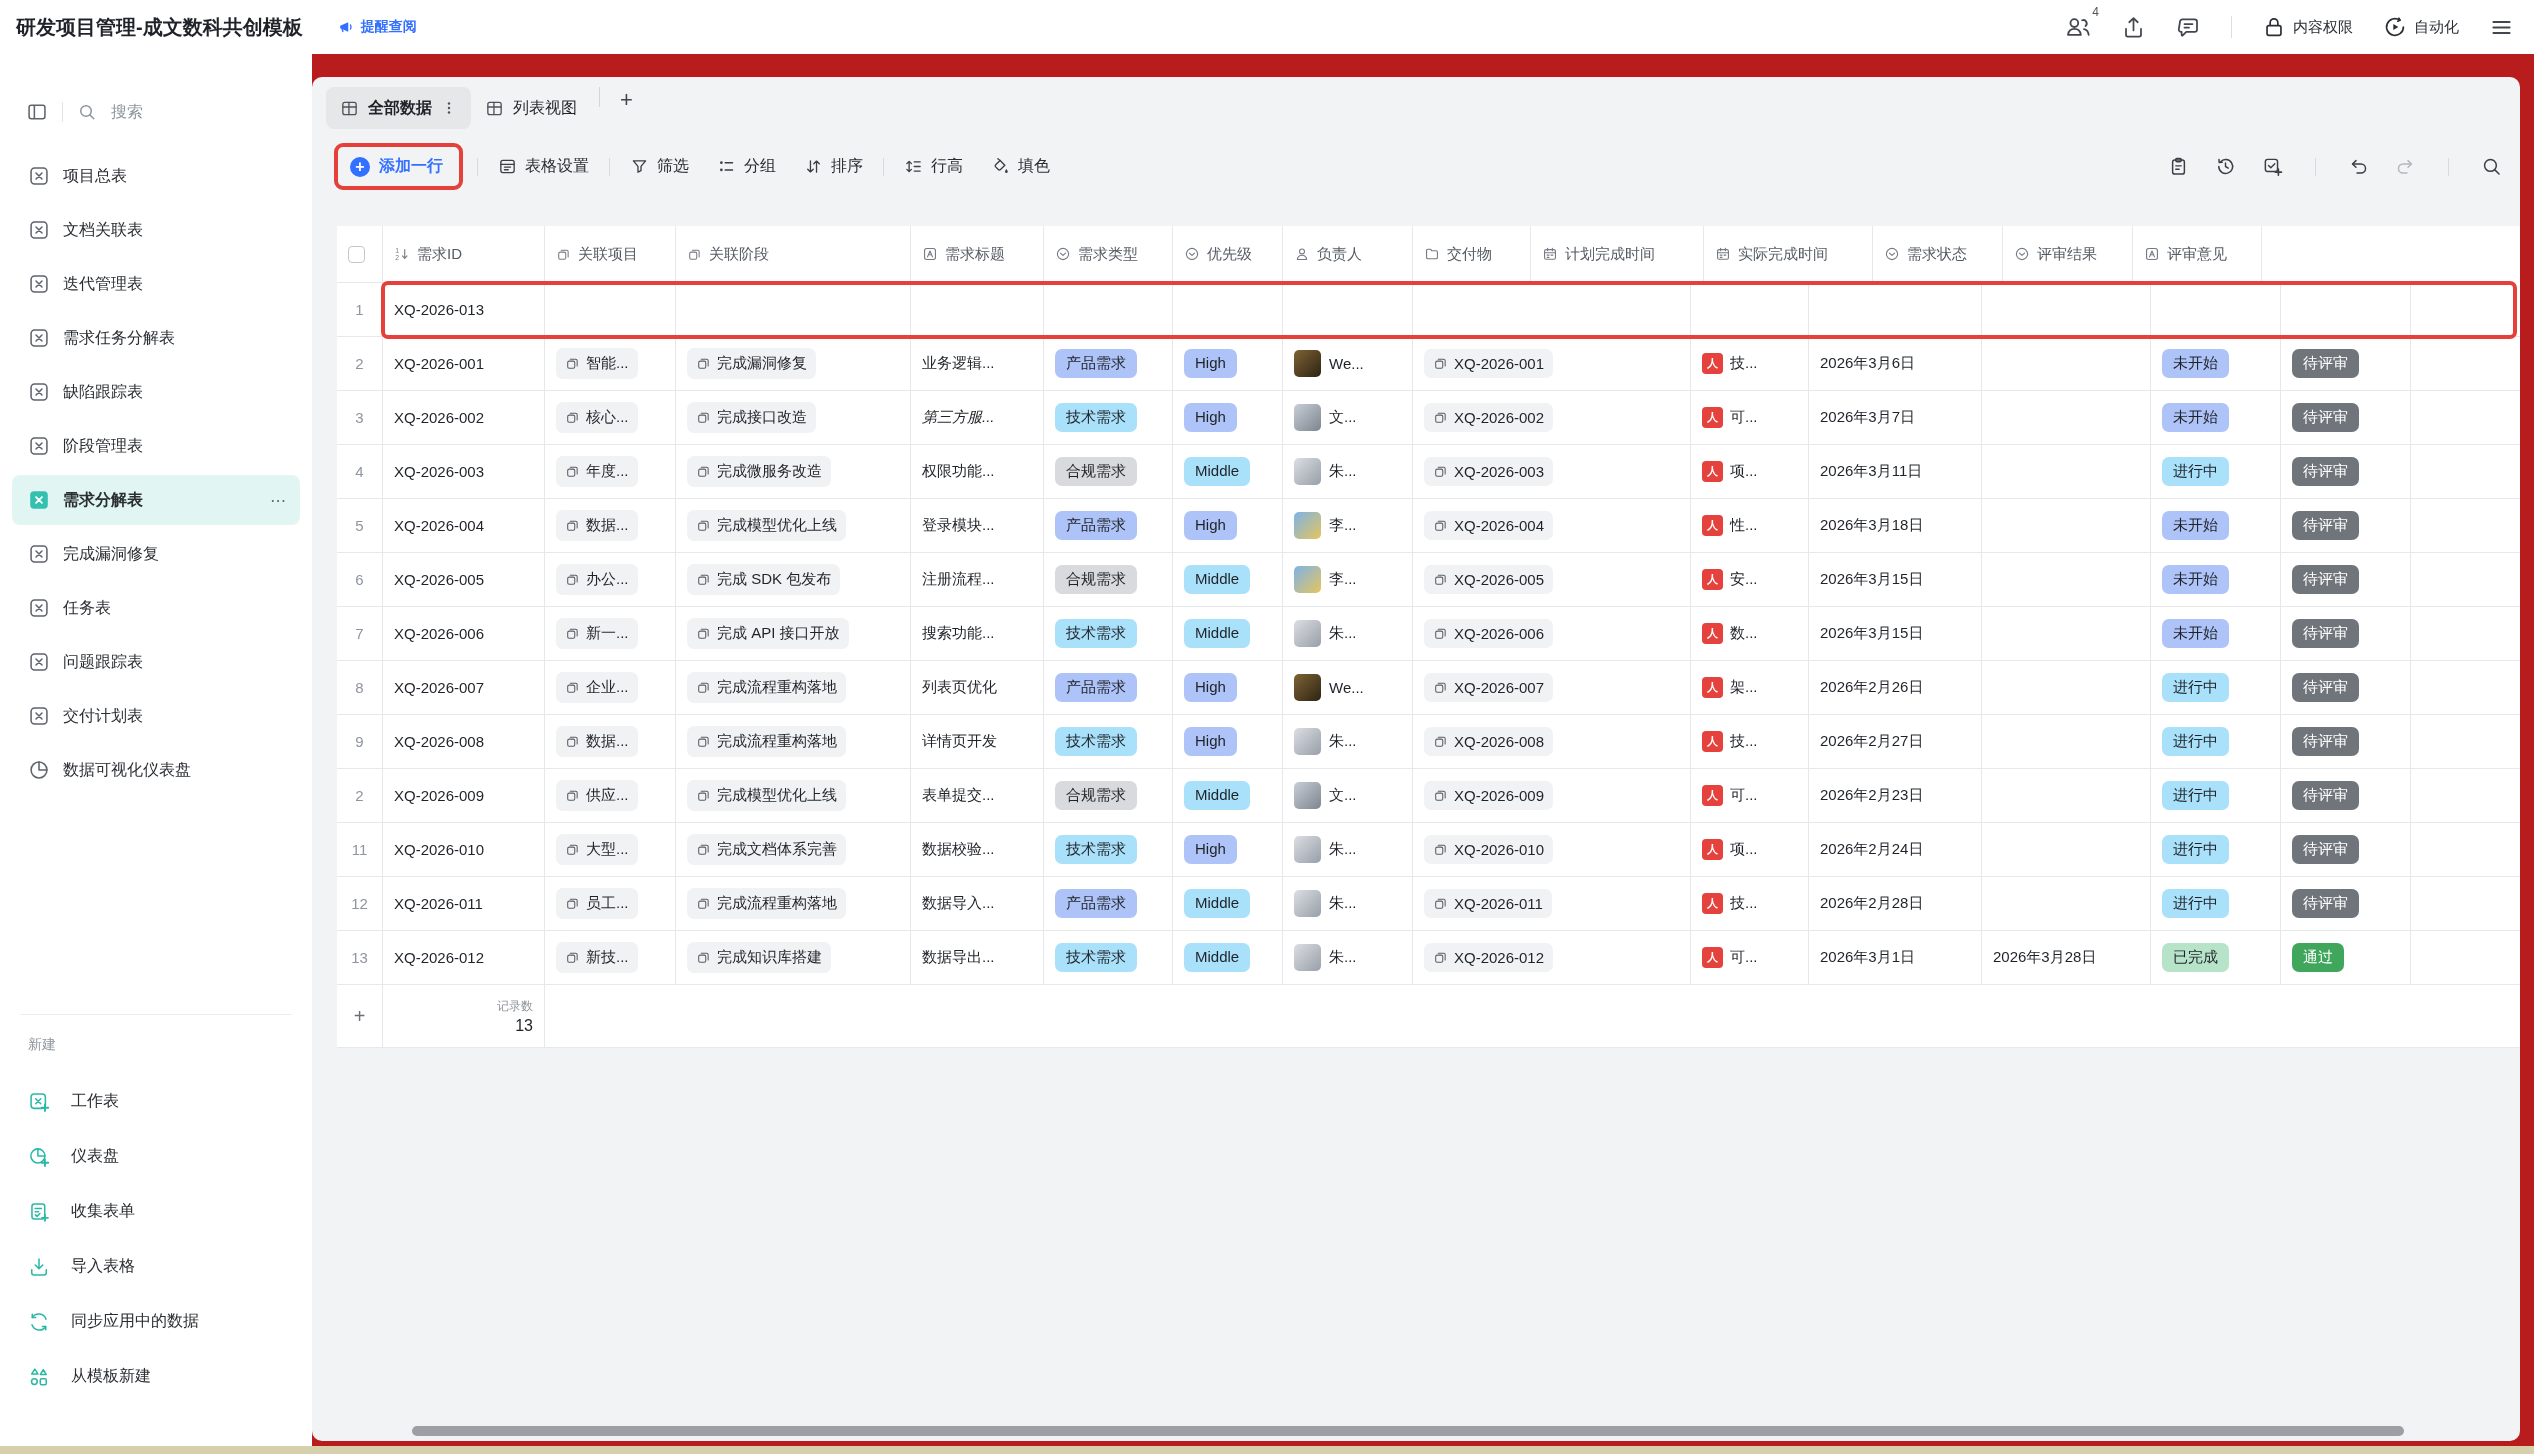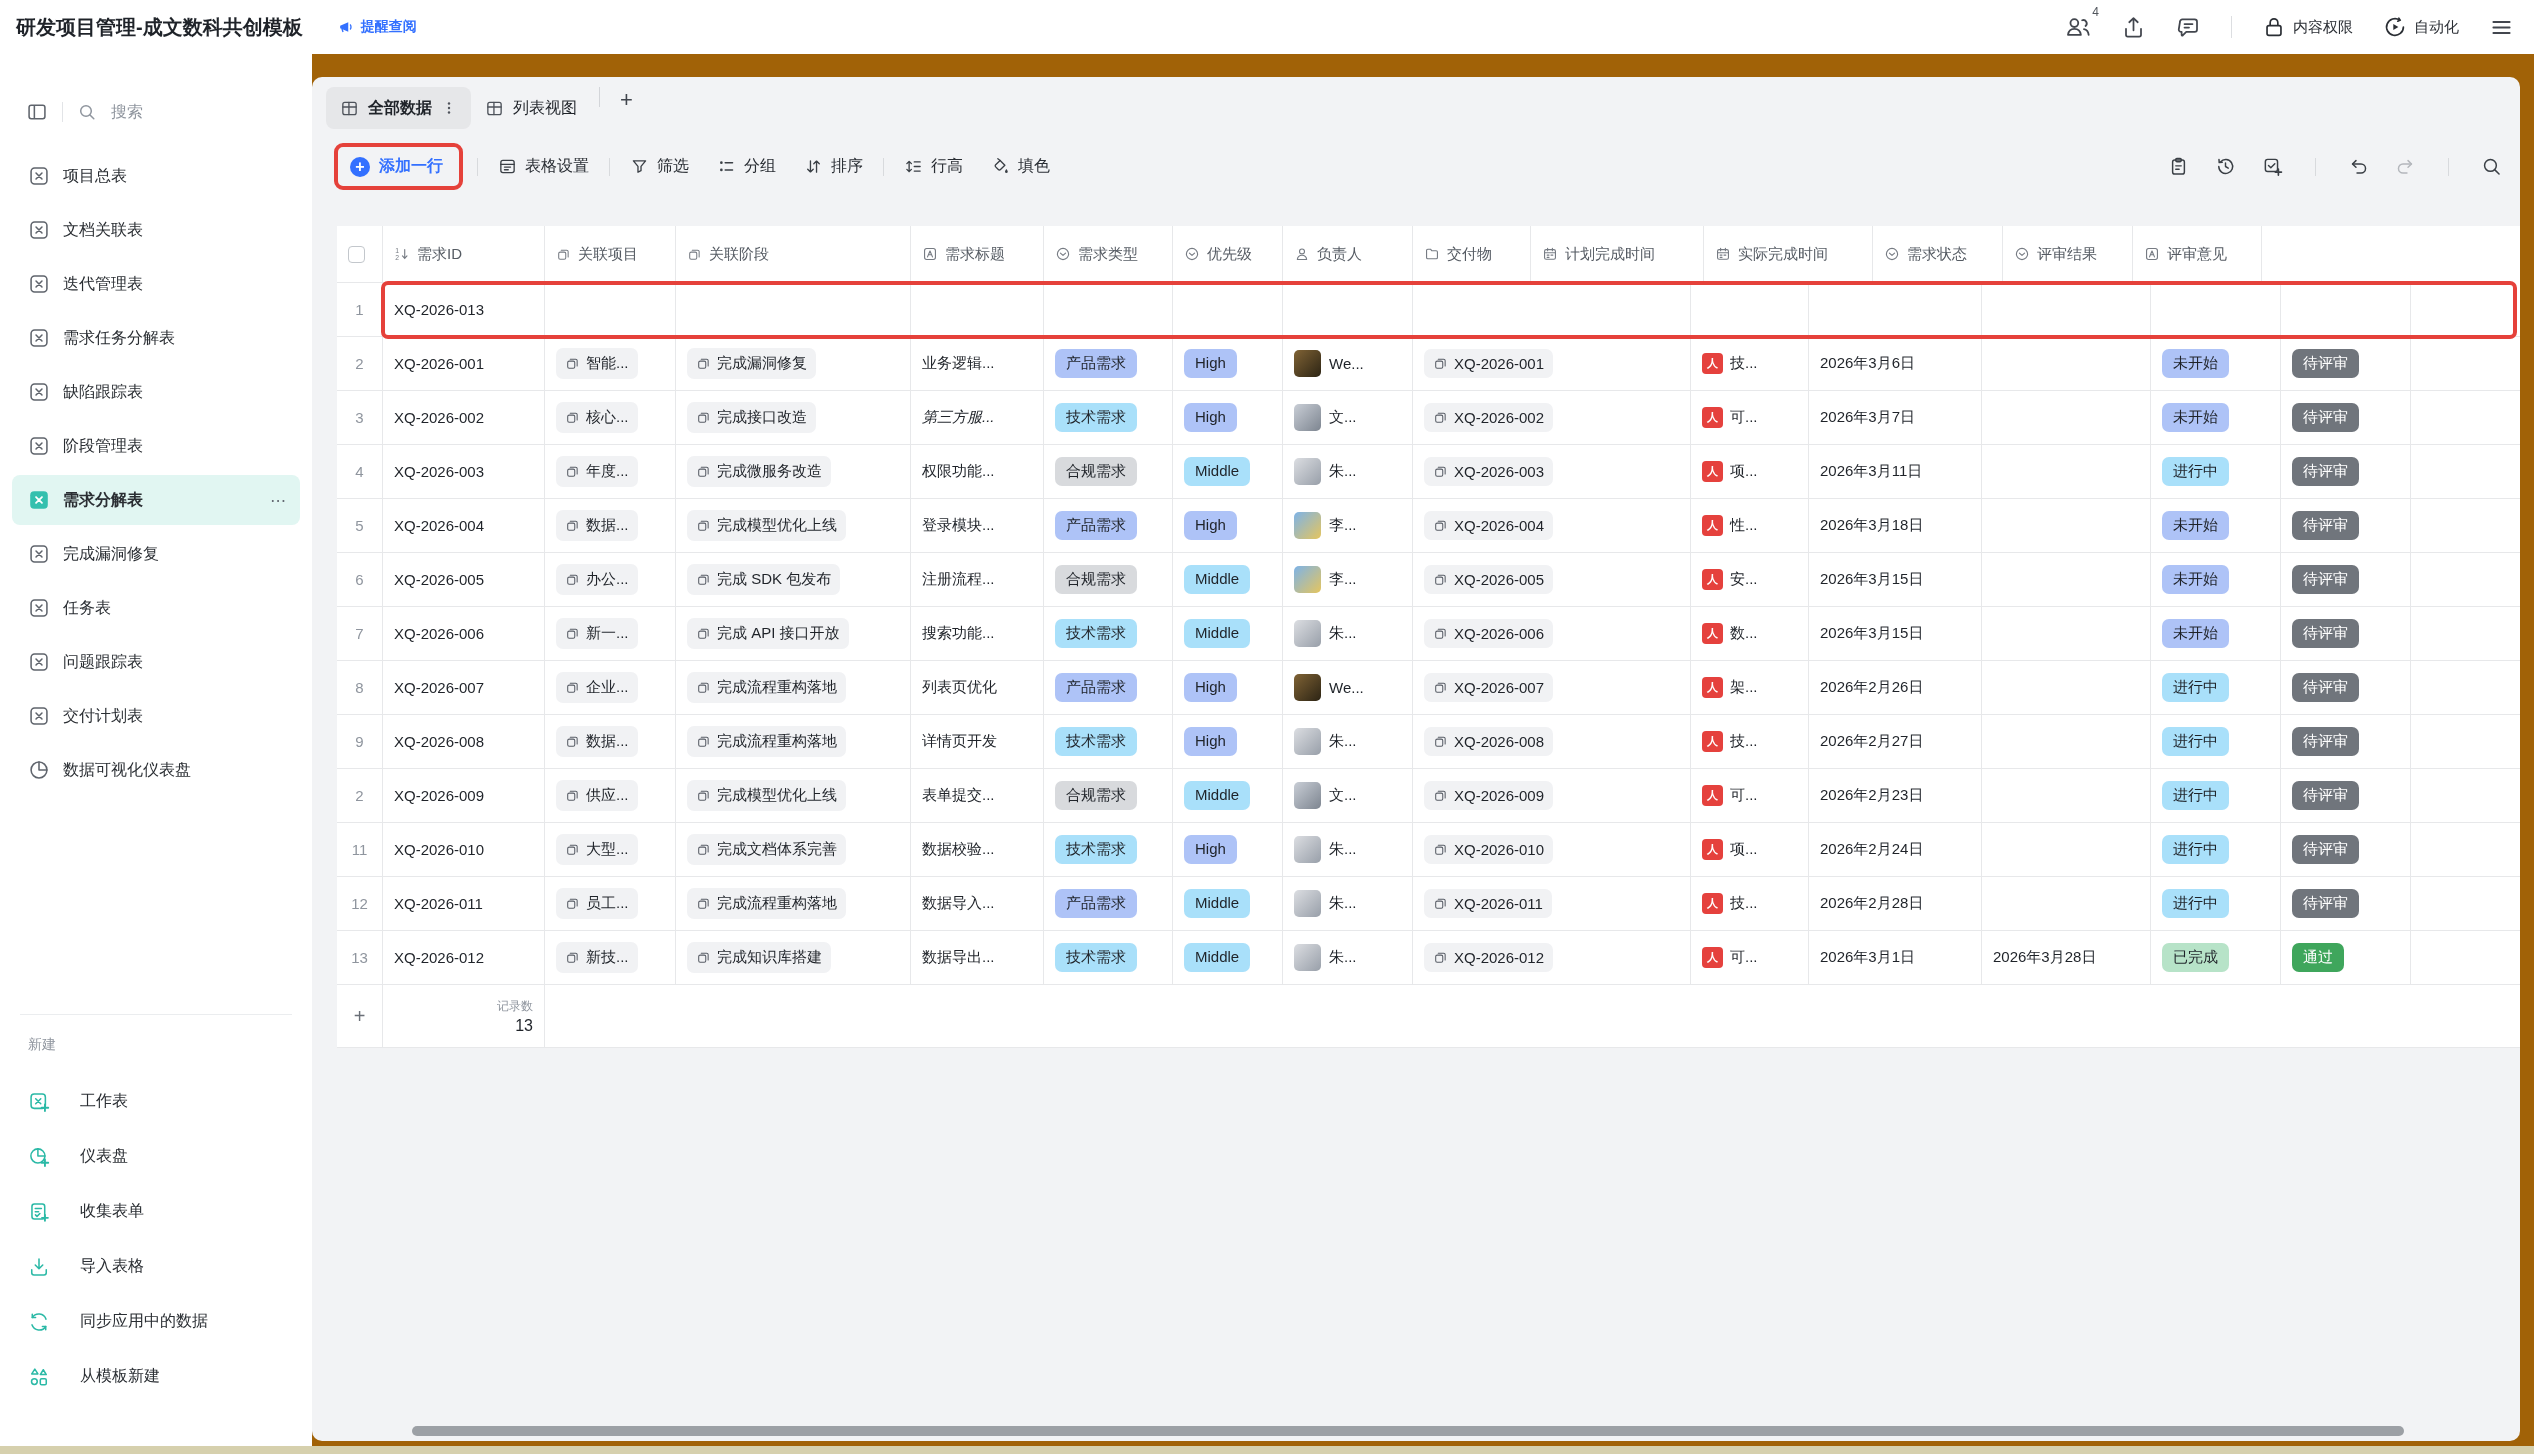--- a/index.html
+++ b/index.html
@@ -1,18 +1,18 @@
 <!DOCTYPE html>
 <html><head>
 <meta charset="utf-8">
 <style>
   * { margin:0; padding:0; box-sizing:border-box; }
   html,body { width:2534px; height:1454px; }
   body { font-family:"Liberation Sans","DejaVu Sans",sans-serif; color:#1f2329; background:#fff; overflow:hidden; }
-  .page { position:relative; width:2534px; height:1454px; background:#a16207; overflow:hidden; }
+  .page { position:relative; width:2534px; height:1454px; background:#b91c1c; overflow:hidden; }
 
   
   .topbar { position:absolute; top:0; left:0; right:0; height:54px; background:#fff; display:flex; align-items:center; padding:0 20px 0 16px; }
   .doc-title { font-size:20px; font-weight:700; color:#1f2329; }
   .notify-link { display:inline-flex; align-items:center; gap:6px; margin-left:34px; color:#3370ff; font-size:14px; font-weight:600; cursor:pointer; }
   .topbar-right { margin-left:auto; display:flex; align-items:center; gap:30px; color:#42464e; }
   .tb-item { display:inline-flex; align-items:center; gap:7px; font-size:15px; color:#2a2e34; cursor:pointer; }
   .tb-divider { width:1px; height:22px; background:#dcdee1; }
   .badge-wrap { position:relative; display:inline-flex; }
   .collab-badge { position:absolute; top:-9px; right:-8px; font-size:12px; color:#51565d; }
@@ -25,21 +25,21 @@
   .side-top { position:absolute; top:38px; left:26px; right:20px; height:40px; display:flex; align-items:center; gap:14px; color:#5f646c; }
   .side-top .vline { width:1px; height:20px; background:#e2e4e7; }
   .search-ph { color:#8f959e; font-size:16px; }
   .side-list { position:absolute; left:0; right:0; }
   .side-item { display:flex; align-items:center; gap:13px; height:50px; margin:3px 12px 4px 12px; padding:0 12px 0 16px; border-radius:8px; font-size:16px; color:#2a2e33; cursor:pointer; }
   .side-item .ic { color:#5f646c; }
   .side-item.sel { background:#e1f6f2; font-weight:700; }
   .side-item.sel .more { margin-left:auto; color:#646a73; letter-spacing:2px; font-weight:400; }
   .side-div { position:absolute; left:20px; right:20px; height:1px; background:#ebedef; }
   .new-label { position:absolute; left:28px; font-size:14px; color:#8f959e; }
-  .new-item { display:flex; align-items:center; gap:30px; height:51px; margin:4px 12px; padding:0 12px 0 16px; border-radius:8px; font-size:16px; color:#2a2e33; cursor:pointer; }
+  .new-item { display:flex; align-items:center; gap:21px; height:51px; margin:4px 12px; padding:0 12px 0 16px; border-radius:8px; font-size:16px; color:#2a2e33; cursor:pointer; }
   .new-item .ic { color:#2bb9a6; }
 
   
   .panel { position:absolute; left:312px; top:77px; width:2208px; height:1364px; background:#f2f3f5; border-radius:10px; }
   .tabbar { position:absolute; top:10px; left:14px; height:44px; display:flex; align-items:flex-start; }
   .tab { display:inline-flex; align-items:center; gap:9px; height:42px; padding:0 14px; border-radius:8px; font-size:16px; color:#1f2329; cursor:pointer; }
   .tab.active { background:#e6e7e9; font-weight:600; }
   .tab .ic, .tab-plus { color:#4e535b; }
   .tab-sep { width:1px; height:20px; background:#d3d5d9; margin:0 8px; }
   .tab-plus { font-size:22px; padding:0 12px; cursor:pointer; color:#42464e; }

